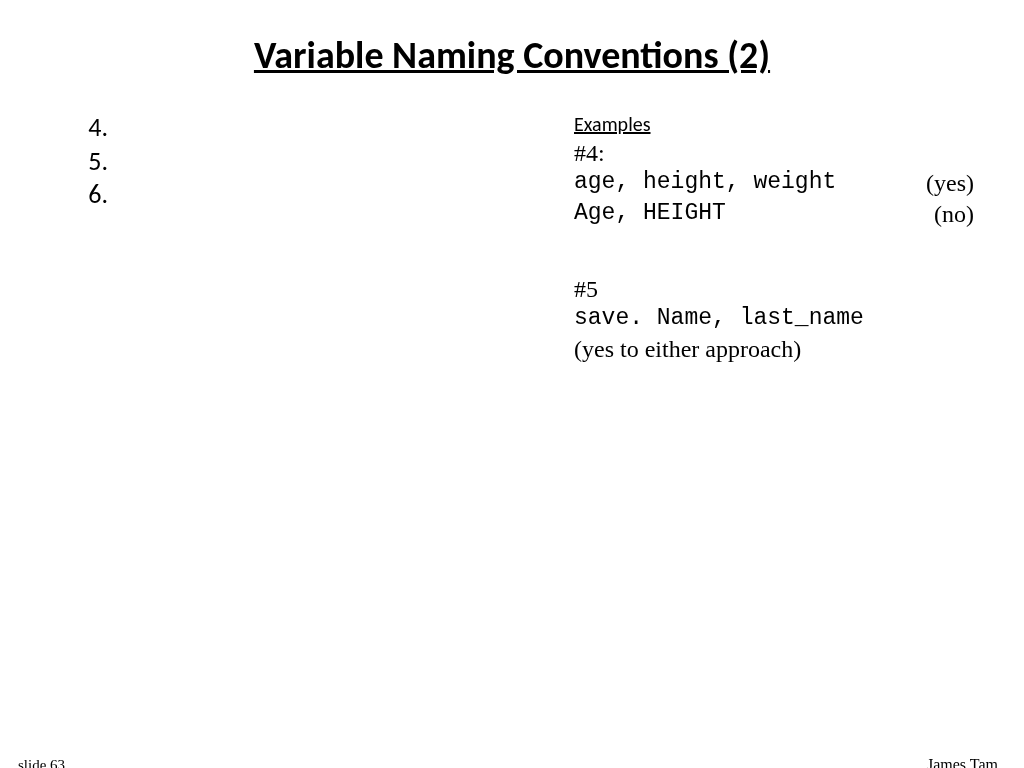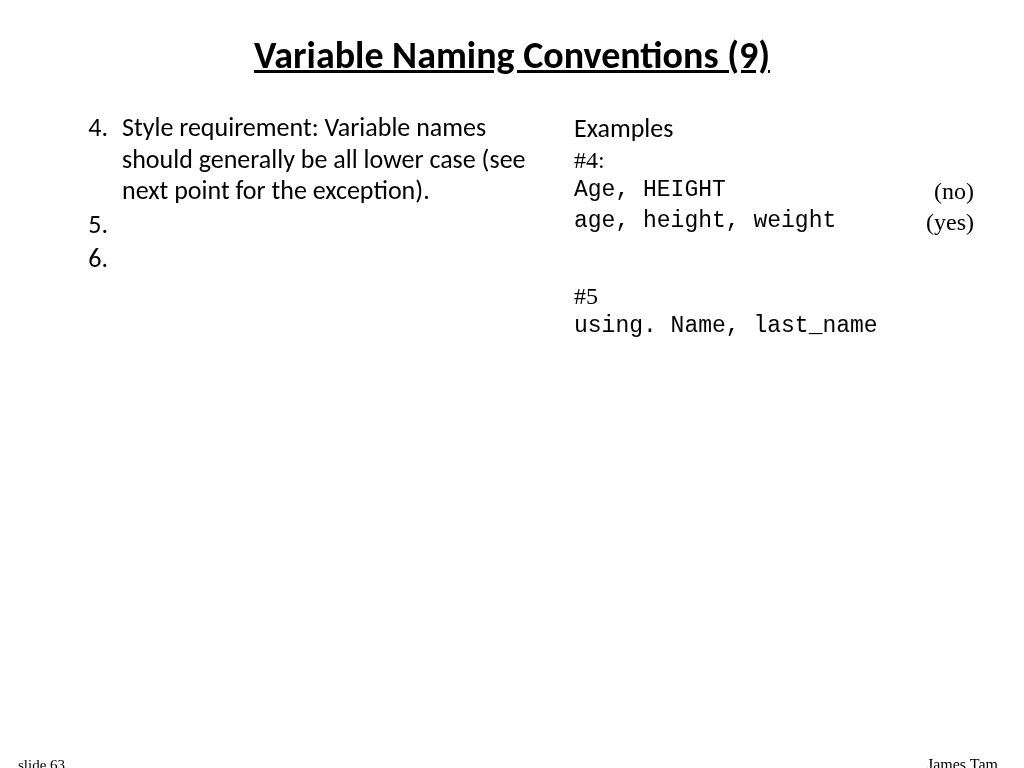--- a/index.html
+++ b/index.html
@@ -53,21 +53,22 @@
   .num {
     width: 58px;
     flex-shrink: 0;
     text-align: right;
     padding-right: 14px;
   }
   .body {
     flex: 1;
   }
   .ex-head {
-    font-size: 26px;
+    font-size: 20px;
+    text-decoration: underline;
   }
   .ex4-label {
     font-family: "Times New Roman", Times, serif;
     font-size: 24px;
   }
   .ex-row {
     display: flex;
     justify-content: space-between;
   }
   .mono {
@@ -96,54 +97,54 @@
     font-family: "Times New Roman", Times, serif;
     font-size: 16px;
     color: #000;
   }
 </style>
 </head>
 <body>
 
 <div class="slide">
 
-  <div class="title">Variable Naming Conventions (9)</div>
+  <div class="title">Variable Naming Conventions (2)</div>
 
   <div class="cols">
 
     <div class="left">
       <ol class="pts">
         <li>
           <div class="num">4.</div>
-          <div class="body">Style requirement: Variable names should generally be all lower case (see next point for the exception).</div>
         </li>
         <li>
           <div class="num">5.</div>
         </li>
         <li>
           <div class="num">6.</div>
         </li>
       </ol>
     </div>
 
     <div class="right">
       <div class="ex-head">Examples</div>
       <div class="ex4-label">#4:</div>
       <div class="ex-row">
+        <span class="mono">age, height, weight</span>
+        <span class="serif">(yes)</span>
+      </div>
+      <div class="ex-row">
         <span class="mono">Age, HEIGHT</span>
         <span class="serif">(no)</span>
-      </div>
-      <div class="ex-row">
-        <span class="mono">age, height, weight</span>
-        <span class="serif">(yes)</span>
       </div>
 
       <div class="ex5-block">
         <div class="serif">#5</div>
-        <div class="mono">using. Name, last_name</div>
+        <div class="mono">save. Name, last_name</div>
+        <div class="serif">(yes to either approach)</div>
       </div>
     </div>
 
   </div>
 
   <div class="footer-left">slide 63</div>
   <div class="footer-right">James Tam</div>
 
 </div>
 

